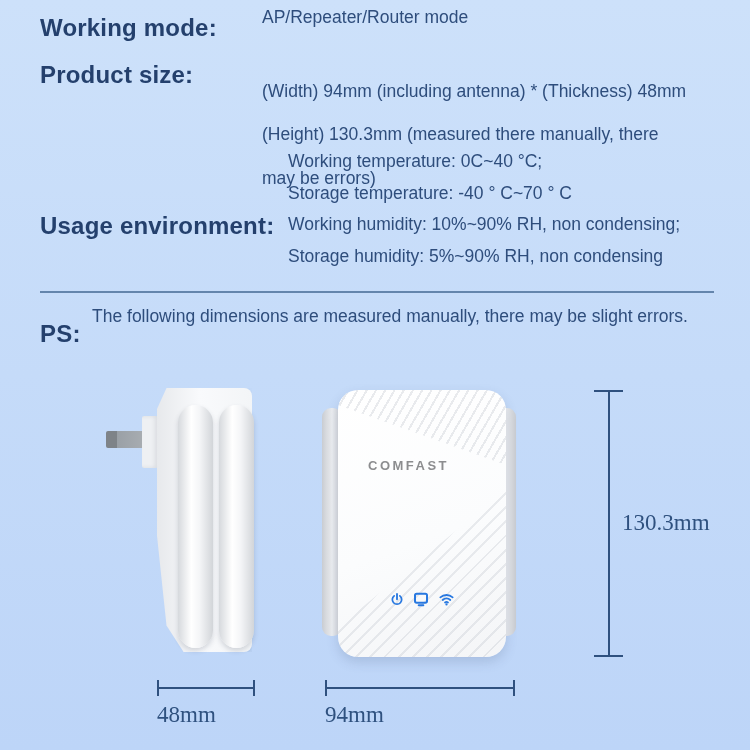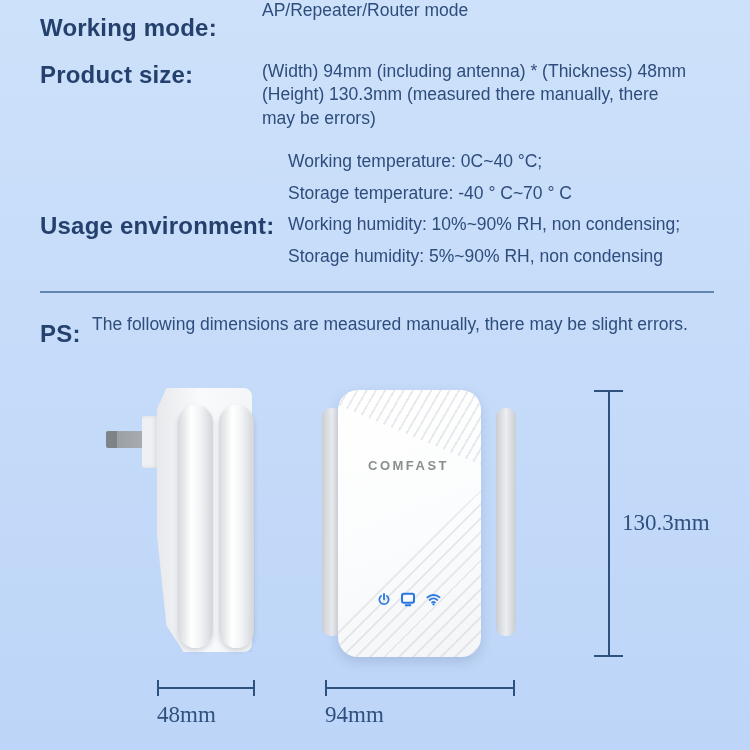--- a/index.html
+++ b/index.html
@@ -6,21 +6,21 @@
   body{
     width:750px;height:750px;position:relative;overflow:hidden;
     font-family:"Liberation Sans","DejaVu Sans",sans-serif;
     background:linear-gradient(180deg,var(--bg-top) 0%,var(--bg-bottom) 100%);
   }
   .abs{position:absolute;}
 
   
   .spec-label{color:var(--text-label);font-size:24px;font-weight:700;letter-spacing:.2px;}
   .spec-value{color:var(--text-value);font-size:17.5px;font-weight:400;}
-  .ps-line{line-height:23.3px;}
+  .ps-line{line-height:23.3px;margin-top:20px;}
   .env-line{height:31.7px;line-height:31.7px;}
   .divider{background:var(--divider);height:1.5px;width:674px;opacity:.85;}
   .dim-label{font-size:23px;color:var(--dimension);font-family:Liberation Serif, serif;}
   .vdim{width:29px;height:267px;}
   .vdim .cap{position:absolute;left:0;width:29px;height:2px;background:var(--dimension);}
   .vdim .line{position:absolute;left:13.5px;top:0;width:2px;height:267px;background:var(--dimension);}
   .hdim{height:16px;}
   .hdim .tick{position:absolute;top:0;width:2px;height:16px;background:var(--dimension);}
   .hdim .line{position:absolute;top:7px;left:0;right:0;height:2px;background:var(--dimension);}
   .center-text{text-align:left;}
@@ -38,60 +38,60 @@
   .ant-capsule{top:20px;width:35px;height:243px;border-radius:18px;
     background:linear-gradient(90deg,#d6d9dd 0%,#ffffff 38%,#f4f5f7 62%,#d2d5d9 100%);
     box-shadow:0 3px 5px rgba(50,60,85,.18);}
   .ant-a{left:78px;} .ant-b{left:119px;}
 
   
   .front-device{left:310px;top:380px;width:212px;height:285px;}
   .front-ant{top:28px;width:20px;height:228px;border-radius:9px;
     background:linear-gradient(90deg,#c9ccd1 0%,#eceef1 50%,#c9ccd1 100%);}
   .front-ant.left{left:12px;} .front-ant.right{left:186px;}
-  .front-body{left:28px;top:10px;width:143px;height:267px;border-radius:20px;
+  .front-body{left:28px;top:10px;width:168px;height:267px;border-radius:20px;
     background:linear-gradient(160deg,#ffffff 0%,#fbfcfd 55%,#f4f5f7 100%);
     box-shadow:0 5px 12px rgba(60,80,115,.18);overflow:hidden;}
   .tex-top{position:absolute;left:0;top:0;right:0;height:75px;
     background:repeating-linear-gradient(120deg,rgba(148,156,170,.20) 0 2px,rgba(255,255,255,0) 2px 8px);
     clip-path:polygon(0 0,100% 0,100% 100%,0 20%);}
   .tex-bottom{position:absolute;left:0;bottom:0;right:0;height:167px;
     background:repeating-linear-gradient(135deg,rgba(148,156,170,.18) 0 2px,rgba(255,255,255,0) 2px 10px);
     clip-path:polygon(100% 0,100% 100%,0 100%,0 82%);}
   .brand{position:absolute;left:30px;top:68px;font-size:13px;font-weight:700;
     letter-spacing:2.5px;color:var(--brand-gray);}
   .indicators{position:absolute;left:0;top:201px;width:100%;display:flex;
     justify-content:center;align-items:center;gap:9px;color:var(--icon-blue);}
   .indicators svg{display:block;}
 </style>
 </head>
 <body>
 
 <div class="abs spec-label" style="left:40px;top:14px;">Working mode:</div>
-<div class="abs spec-value" style="left:262px;top:0;">AP/Repeater/Router mode</div>
+<div class="abs spec-value" style="left:262px;top:7px;">AP/Repeater/Router mode</div>
 
 <div class="abs spec-label" style="left:40px;top:61px;text-align:right;">Product size:</div>
 <div class="abs spec-value" style="left:262px;top:60px;width:480px;">
   <div class="ps-line">(Width) 94mm (including antenna) * (Thickness) 48mm</div>
   <div class="ps-line">(Height) 130.3mm (measured there manually, there</div>
   <div class="ps-line">may be errors)</div>
 </div>
 
 <div class="abs spec-label" style="left:40px;top:212px;">Usage environment:</div>
 <div class="abs spec-value" style="left:262px;top:146px;width:480px;margin-left:26px;">
   <div class="env-line">Working temperature: 0C~40 °C;</div>
   <div class="env-line">Storage temperature: -40 ° C~70 ° C</div>
   <div class="env-line">Working humidity: 10%~90% RH, non condensing;</div>
   <div class="env-line">Storage humidity: 5%~90% RH, non condensing</div>
 </div>
 
 <div class="abs divider" style="left:40px;top:291px;"></div>
 
 <div class="abs spec-label" style="left:40px;top:320px;">PS:</div>
-<div class="abs spec-value" style="left:92px;top:314px;">The following dimensions are measured manually, there may be slight errors.</div>
+<div class="abs spec-value" style="left:92px;top:306px;">The following dimensions are measured manually, there may be slight errors.</div>
 
 <div class="abs side-device">
   <div class="abs prong"></div>
   <div class="abs collar"></div>
   <div class="abs side-body"></div>
   <div class="abs ant-capsule ant-a"></div>
   <div class="abs ant-capsule ant-b"></div>
 </div>
 
 <div class="abs front-device">

